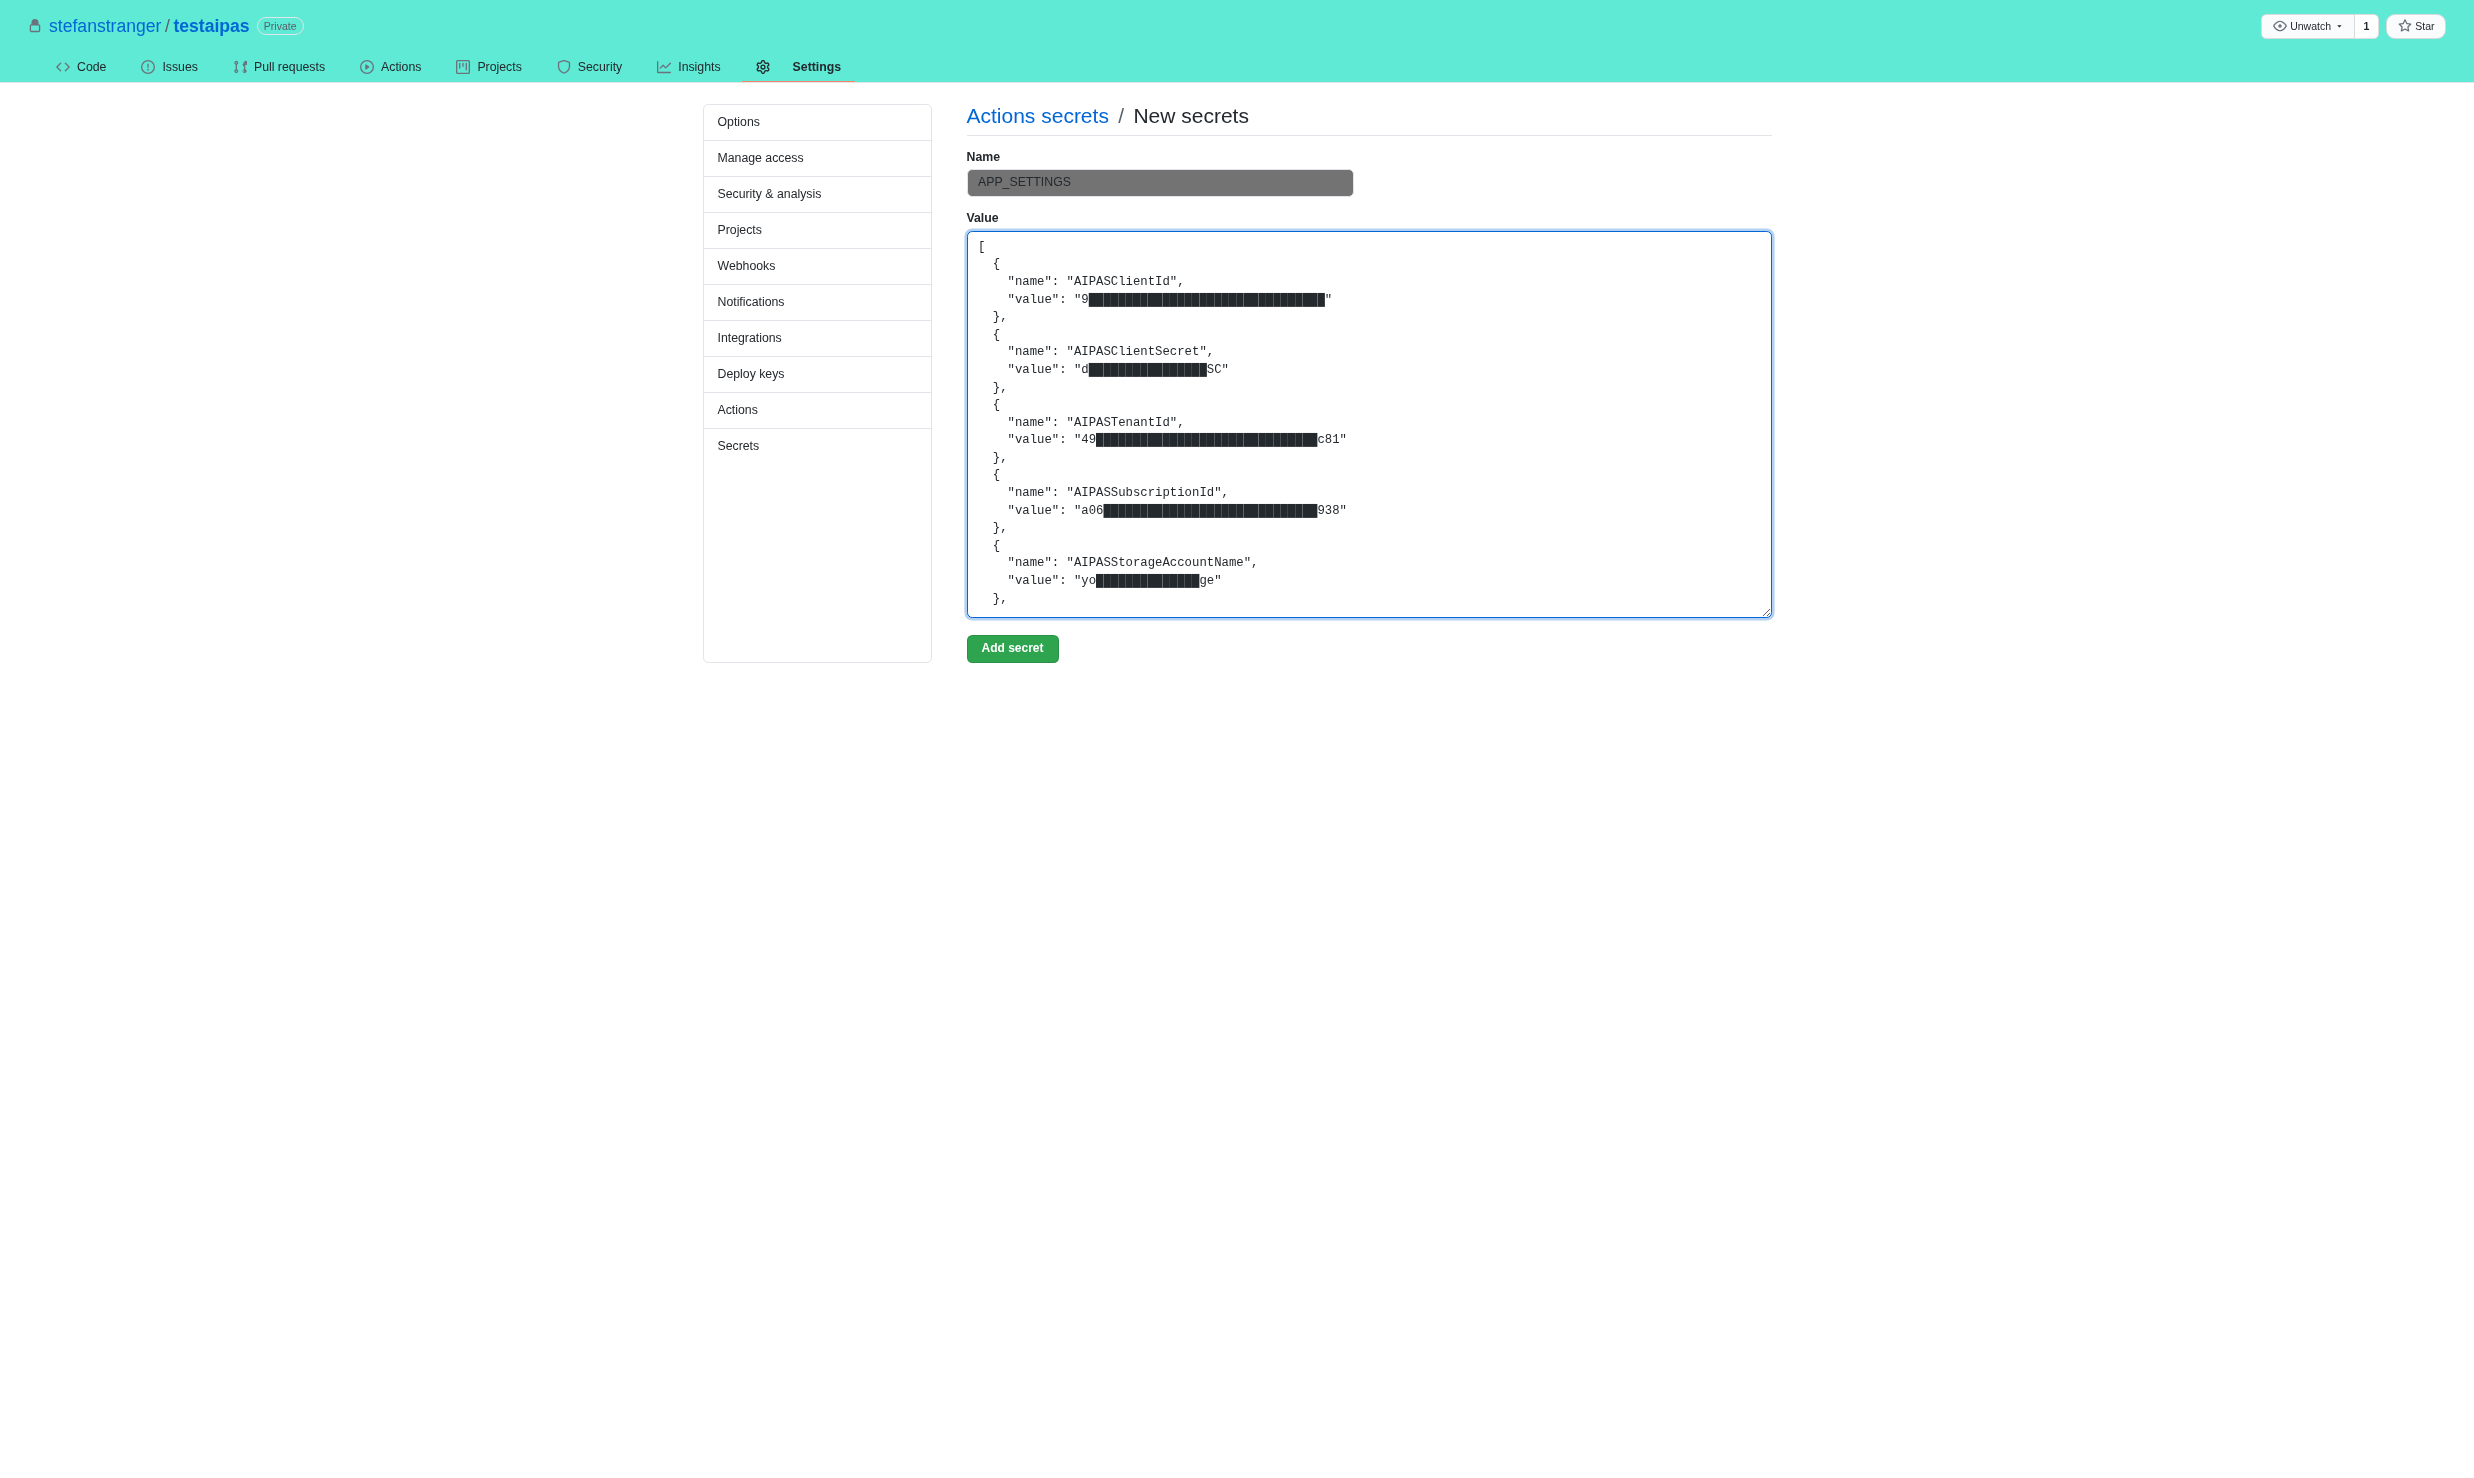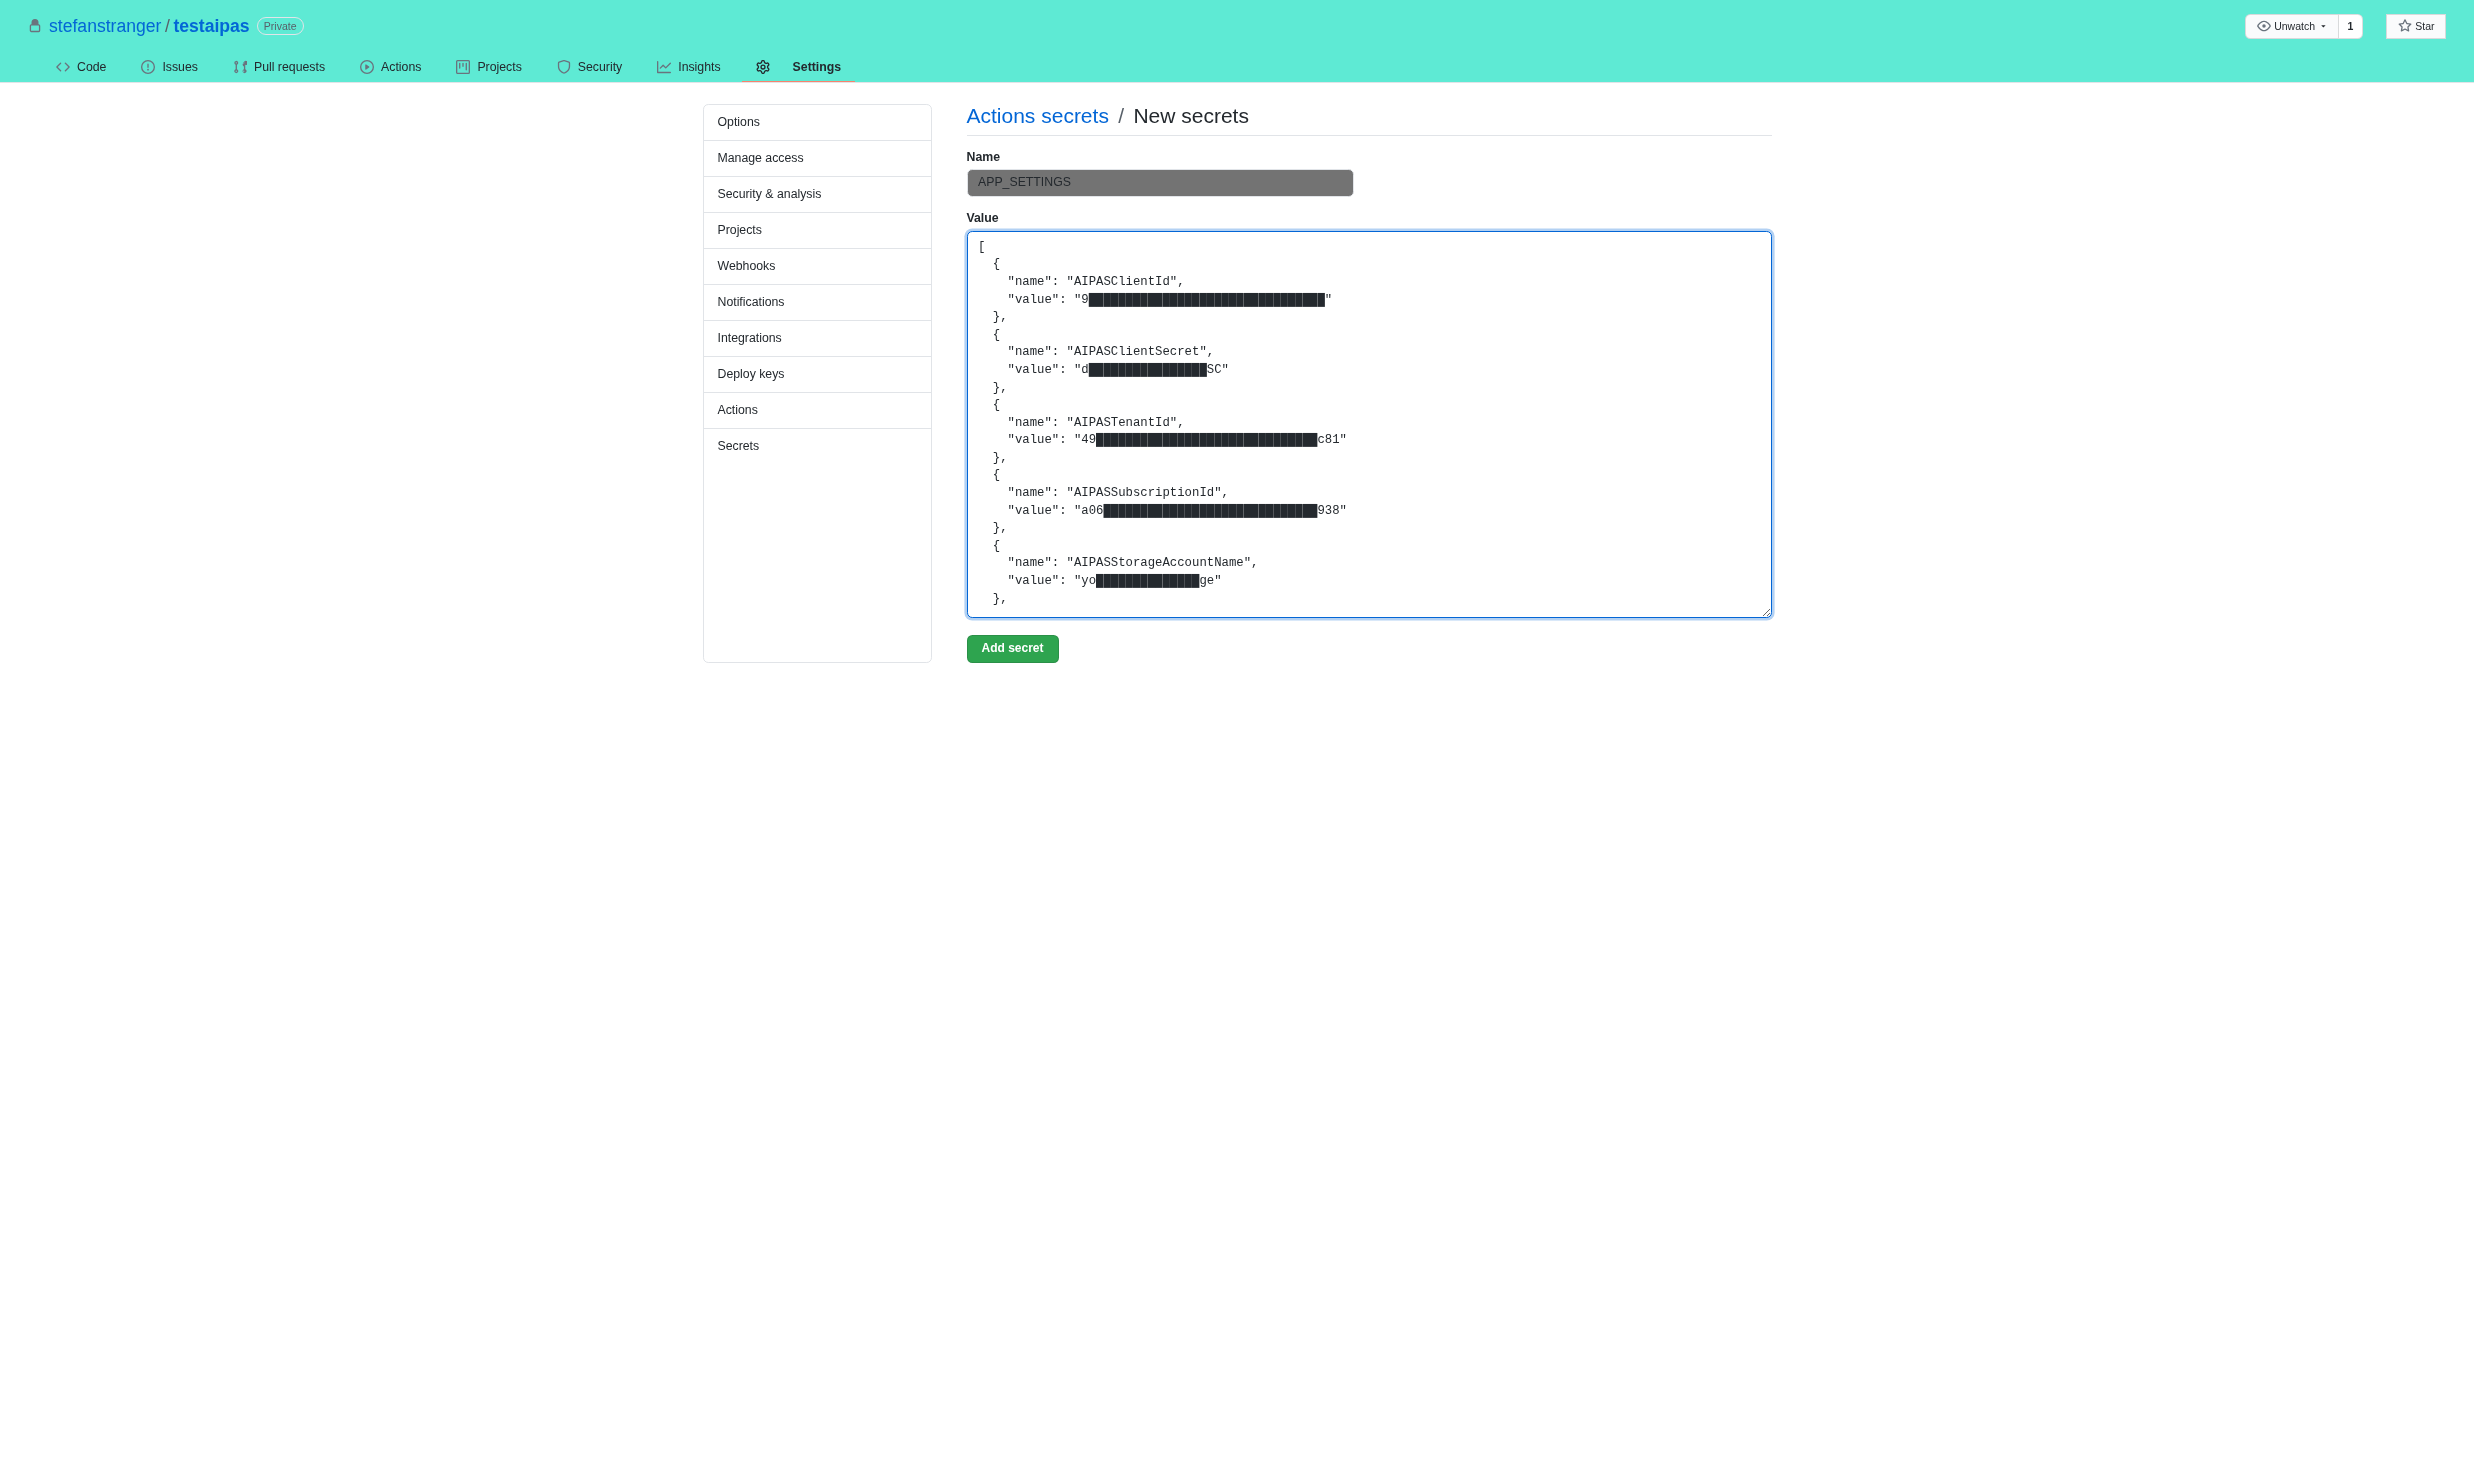--- a/index.html
+++ b/index.html
@@ -41,32 +41,32 @@
     padding: 0 6.2px;
     font-size: 10.5px;
     font-weight: 500;
     line-height: 16px;
     border: 0.9px solid #e1e4e8;
     border-radius: 2em;
     color: #586069;
     margin-left: 7px;
     vertical-align: middle;
   }
-  .repohead-right { display: flex; gap: 23px; }
+  .repohead-right { display: flex; gap: 7px; }
   .btn {
     display: inline-flex;
     align-items: center;
     padding: 2.6px 10.5px;
     font-size: 10.5px;
     font-weight: 500;
     line-height: 17.6px;
     color: #24292e;
     background: #fafbfc;
     border: 0.9px solid rgba(27,31,35,.15);
-    border-radius: 0;
+    border-radius: 9px;
     cursor: pointer;
   }
   .btn .icon { margin-right: 3.5px; color: #6a737d; display: inline-flex; }
   .btn .caret { margin-left: 3.5px; display: inline-flex; }
   .social-count {
     display: inline-block;
     padding: 2.6px 8.8px;
     font-size: 10.5px;
     font-weight: 600;
     line-height: 17.6px;

